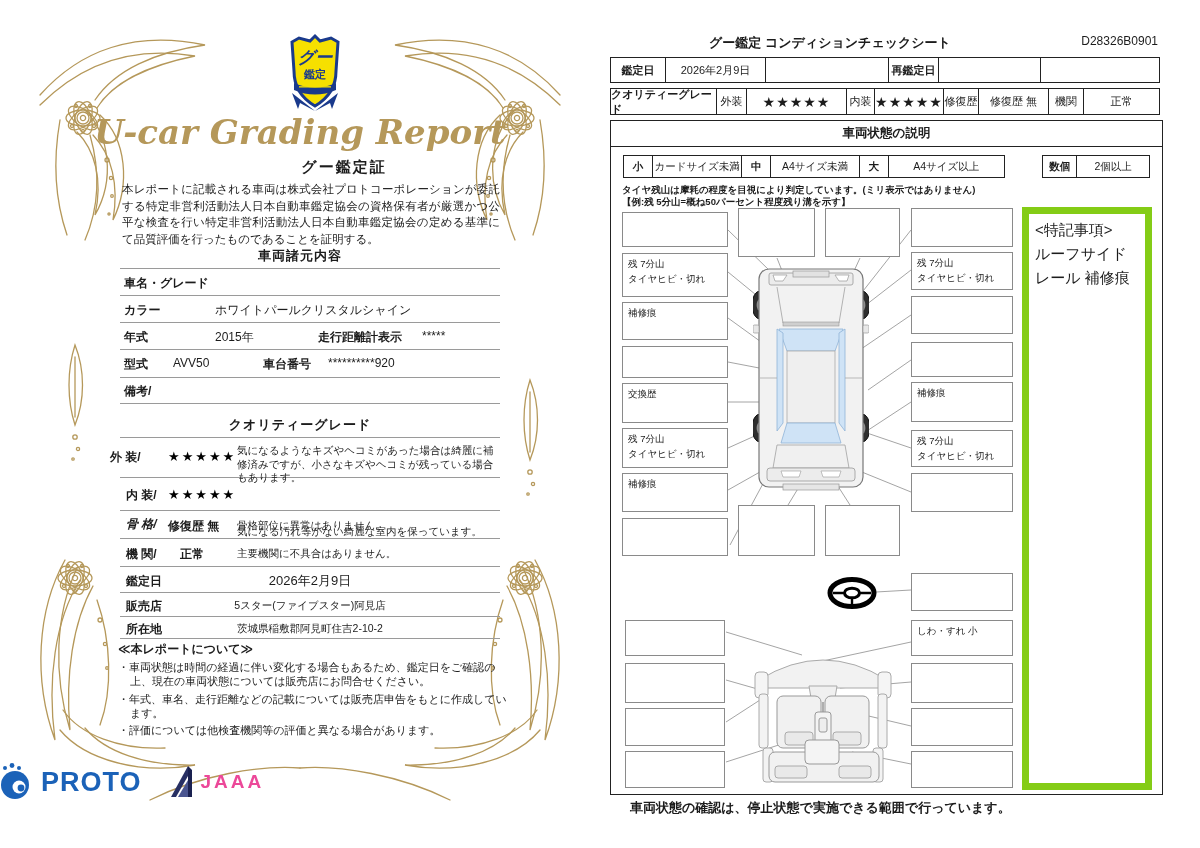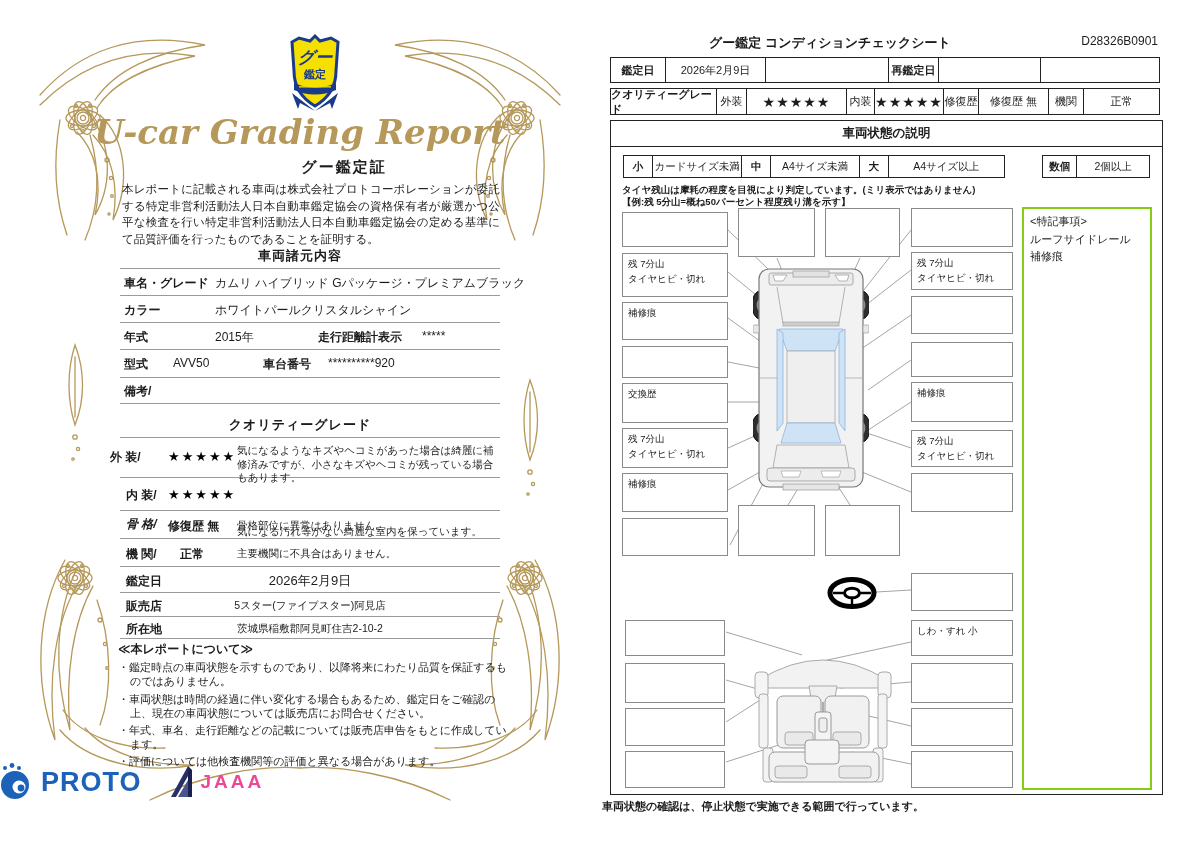--- a/index.html
+++ b/index.html
@@ -33,23 +33,23 @@
   .mainbox{border:1.5px solid #222;box-sizing:border-box;}
   .mb-head{border-bottom:1px solid #222;text-align:center;font-weight:bold;font-size:12.5px;
            line-height:25px;height:25px;}
   .legend{display:flex;border:1px solid #222;box-sizing:border-box;height:23px;}
   .legend .c{border-right:1px solid #222;display:flex;align-items:center;justify-content:center;
              font-size:10.5px;box-sizing:border-box;}
   .legend .c:last-child{border-right:none;}
   .tnote{font-size:9.5px;font-weight:bold;line-height:1.3;}
   .cond-box{position:absolute;border:1px solid #8a8a8a;background:#fff;box-sizing:border-box;
             font-size:9.5px;line-height:1.55;padding:3px 5px;color:#222;}
-  .special{border:2px solid #84cc16;box-sizing:border-box;background:#fff;font-size:11px;
+  .special{border:7px solid #84cc16;box-sizing:border-box;background:#fff;font-size:15px;
            line-height:1.6;padding:4px 6px;}
-  .footnote{font-size:11px;font-weight:bold;}
+  .footnote{font-size:13px;font-weight:bold;margin-left:28px;}
   svg{display:block;}
 </style>
 </head>
 <body>
 
 <div id="page">
 
   <svg class="abs" style="left:0;top:0;" width="600" height="848" viewBox="0 0 600 848" fill="none" stroke="#b5985a" stroke-width="1.3" stroke-linecap="round">
     <defs>
       <g id="flower">
@@ -126,21 +126,20 @@
 
   <div class="abs sec-head" style="top:247px;">車両諸元内容</div>
   <div class="abs rule" style="top:268px;"></div>
   <div class="abs rule" style="top:295px;"></div>
   <div class="abs rule" style="top:322px;"></div>
   <div class="abs rule" style="top:349px;"></div>
   <div class="abs rule" style="top:377px;"></div>
   <div class="abs rule" style="top:403px;"></div>
 
   <div class="abs lbl" style="left:124px;top:275px;">車名・グレード</div>
-  <div class="abs val" style="left:215px;top:275px;">カムリ ハイブリッド Gパッケージ・プレミアムブラック</div>
   <div class="abs lbl" style="left:124px;top:302px;">カラー</div>
   <div class="abs val" style="left:215px;top:302px;">ホワイトパールクリスタルシャイン</div>
   <div class="abs lbl" style="left:124px;top:329px;">年式</div>
   <div class="abs val" style="left:215px;top:329px;">2015年</div>
   <div class="abs lbl" style="left:318px;top:329px;">走行距離計表示</div>
   <div class="abs val" style="left:422px;top:329px;">*****</div>
   <div class="abs lbl" style="left:124px;top:356px;">型式</div>
   <div class="abs val" style="left:173px;top:356px;">AVV50</div>
   <div class="abs lbl" style="left:263px;top:356px;">車台番号</div>
   <div class="abs val" style="left:328px;top:356px;">**********920</div>
@@ -174,21 +173,20 @@
 
   <div class="abs lbl" style="left:126px;top:573px;">鑑定日</div>
   <div class="abs" style="left:200px;top:572px;width:220px;text-align:center;font-size:13px;">2026年2月9日</div>
   <div class="abs lbl" style="left:126px;top:598px;">販売店</div>
   <div class="abs desc" style="left:200px;top:599px;width:220px;text-align:center;">5スター(ファイブスター)阿見店</div>
   <div class="abs lbl" style="left:126px;top:621px;">所在地</div>
   <div class="abs desc" style="left:200px;top:622px;width:220px;text-align:center;">茨城県稲敷郡阿見町住吉2-10-2</div>
 
   <div class="abs about" style="left:118px;top:642px;width:392px;">
     <div class="hd">≪本レポートについて≫</div>
-    <div class="b">・鑑定時点の車両状態を示すものであり、以降将来にわたり品質を保証するものではありません。</div>
     <div class="b">・車両状態は時間の経過に伴い変化する場合もあるため、鑑定日をご確認の上、現在の車両状態については販売店にお問合せください。</div>
     <div class="b">・年式、車名、走行距離などの記載については販売店申告をもとに作成しています。</div>
     <div class="b">・評価については他検査機関等の評価と異なる場合があります。</div>
   </div>
 
   <div class="abs" style="left:0;top:763px;width:600px;display:flex;justify-content:flex-start;align-items:center;gap:26px;">
     <div style="display:flex;align-items:center;gap:7px;">
       <svg width="34" height="38" viewBox="0 0 34 38">
         <circle cx="5" cy="5" r="2" fill="#1b62b8"></circle>
         <circle cx="12" cy="2.5" r="2.4" fill="#1b62b8"></circle>

